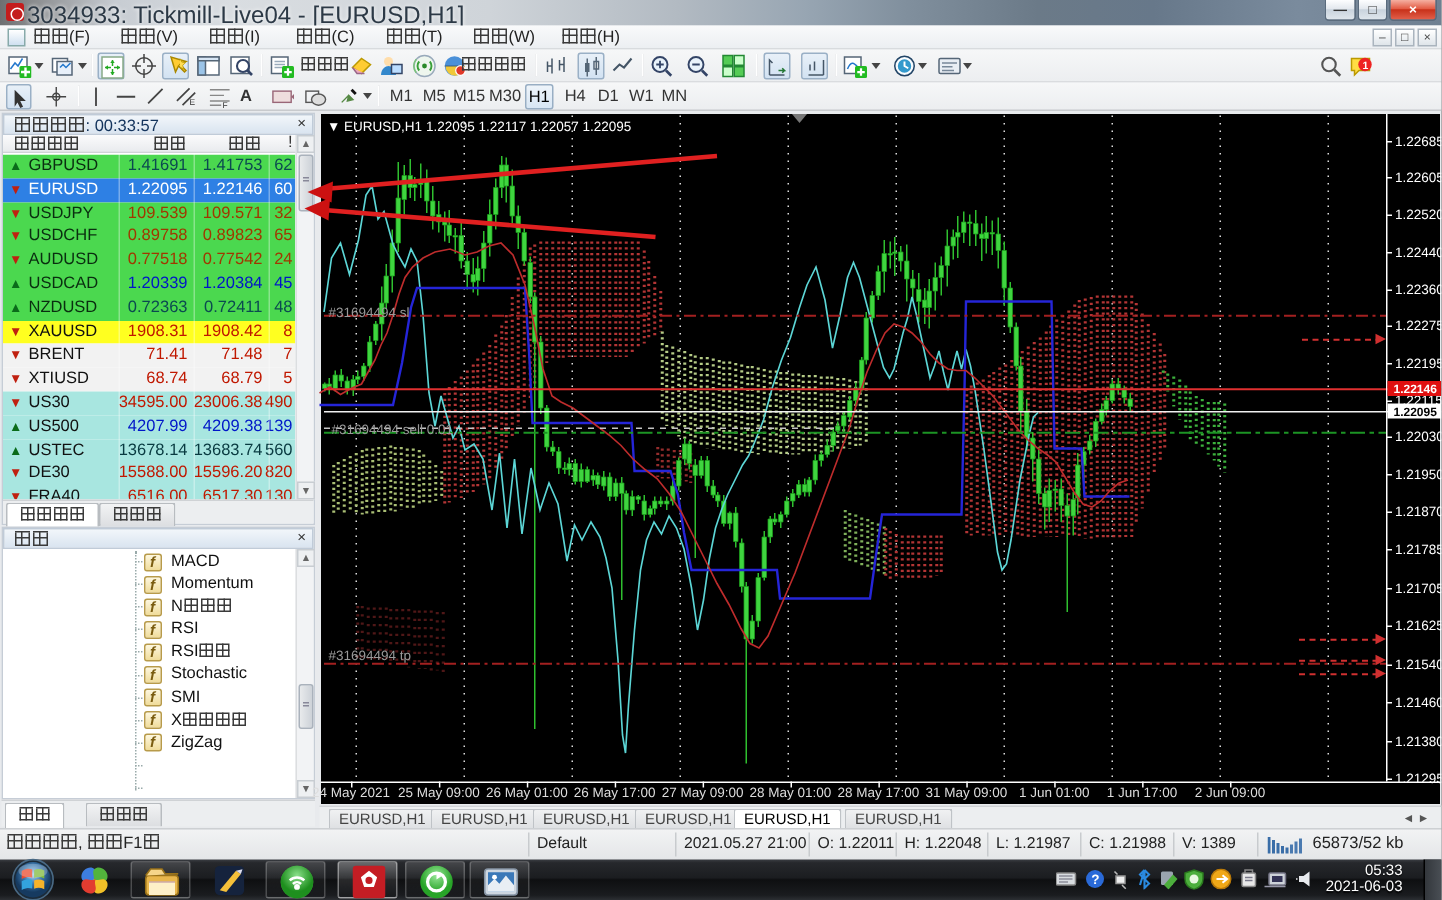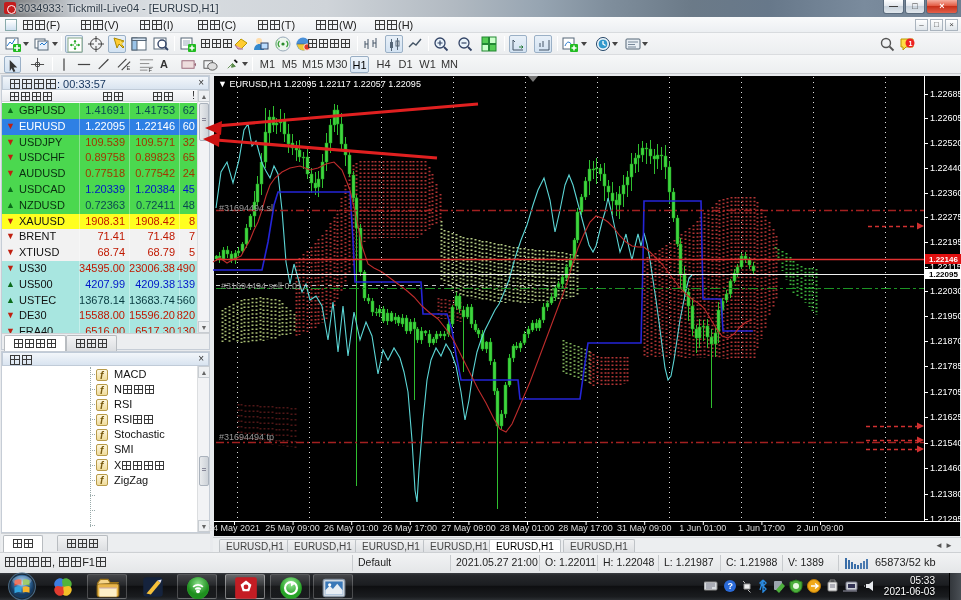--- a/index.html
+++ b/index.html
@@ -1,21 +1,21 @@
 <!DOCTYPE html>
 <html><head><meta charset="utf-8"><style>
 *{margin:0;padding:0;box-sizing:border-box}
 html,body{width:961px;height:600px;overflow:hidden;font-family:"Liberation Sans",sans-serif;position:relative;background:#e8eaed}
 .abs{position:absolute}
 i.cj,i.cj9{display:inline-block;width:10px;height:10px;margin:0 1px;vertical-align:-1px;
  background:linear-gradient(#3a3a3a,#3a3a3a) 0 0/10px 1px no-repeat,linear-gradient(#3a3a3a,#3a3a3a) 0 4px/10px 1px no-repeat,linear-gradient(#3a3a3a,#3a3a3a) 0 9px/10px 1px no-repeat,linear-gradient(#3a3a3a,#3a3a3a) 4px 0/1px 10px no-repeat,linear-gradient(#3a3a3a,#3a3a3a) 9px 1px/1px 9px no-repeat,linear-gradient(#3a3a3a,#3a3a3a) 0 1px/1px 9px no-repeat}
 i.cj9{width:9px;height:9px;background-size:9px 1px,9px 1px,9px 1px,1px 9px,1px 9px,1px 9px;background-position:0 0,0 4px,0 8px,4px 0,8px 1px,0 1px}
 
 #titlebar{left:0;top:0;width:961px;height:17px;background:linear-gradient(90deg,#6e7072 0,#87898b 2%,#c7ccd2 8%,#d9dde1 16%,#cfd4d9 34%,#b2bac2 47%,#97a5b2 56%,#808f9d 63%,#6b7a88 72%,#67788a 80%,#7a8b9d 90%,#6f8092 100%)}
-#titlebar .tx{position:absolute;left:18px;top:2px;font-size:11px;color:#2c3946;text-shadow:0 0 3px #fff}
+#titlebar .tx{position:absolute;left:18px;top:2px;font-size:16px;color:#2c3946;text-shadow:0 0 3px #fff}
 #mt4ico{position:absolute;left:4px;top:2px;width:12px;height:12px;background:#c41d1d;border-radius:2px}
 #mt4ico:after{content:"";position:absolute;left:2.5px;top:2.5px;width:7px;height:7px;border-radius:50%;border:1.8px solid #fff}
 .wbtn{position:absolute;top:0;height:14px;border:1px solid #5a6b7d;border-top:none;border-radius:0 0 3px 3px;background:linear-gradient(#fdfeff 0,#e3e8ee 45%,#c9d3dd 50%,#dfe6ec 100%)}
 .wbtn.close{background:linear-gradient(#f5b0a1 0,#e35b43 45%,#c8311a 50%,#e2604b 100%)}
 .wbtn span{display:block;text-align:center;font-size:9px;line-height:12px;color:#333;font-weight:bold}
 .wbtn.close span{color:#fff}
 
 #menubar{left:0;top:17px;width:961px;height:16px;background:linear-gradient(#f9fafb,#eceff2);border-bottom:1px solid #d8dbde;font-size:11px;color:#222}
 .mitem{position:absolute;top:2px}
 .smb{position:absolute;top:2px;height:12px;width:12px;border:1px solid #8aa;background:linear-gradient(#fff,#cfe0f0)}
@@ -485,20 +485,24 @@
       <div class="tab on" style="left:2px"><i class="cj9"></i><i class="cj9"></i><i class="cj9"></i><i class="cj9"></i></div>
       <div class="tab" style="left:64px"><i class="cj9"></i><i class="cj9"></i><i class="cj9"></i></div>
     </div>
 </div>
 <div class="abs" style="left:1px;top:351px;width:209px;height:182px;background:#fff;border:1px solid #c6cdd6">
 <div class="panel-title" style="position:absolute;left:0;top:0;width:207px;height:14px"><i class="cj"></i><i class="cj"></i><span style="position:absolute;right:4px;top:0px;color:#333;font-size:10px">×</span></div>
 <div id="navtree" style="position:absolute;left:0;top:15px;width:195px;height:165px;overflow:hidden">
 <div class="trow">
         <span class="fico"></span>
         <span class="lbl">MACD</span>
+      </div>
+<div class="trow">
+        <span class="fico"></span>
+        <span class="lbl">Momentum</span>
       </div>
 <div class="trow">
         <span class="fico"></span>
         <span class="lbl">N<i class="cj9"></i><i class="cj9"></i><i class="cj9"></i></span>
       </div>
 <div class="trow">
         <span class="fico"></span>
         <span class="lbl">RSI</span>
       </div>
 <div class="trow">

